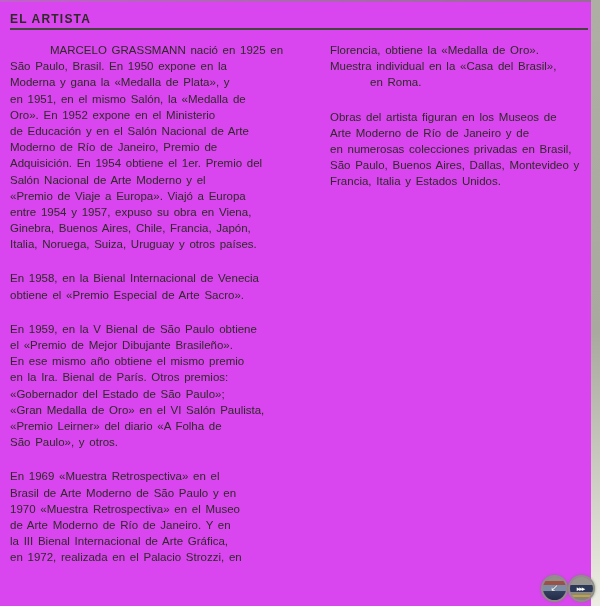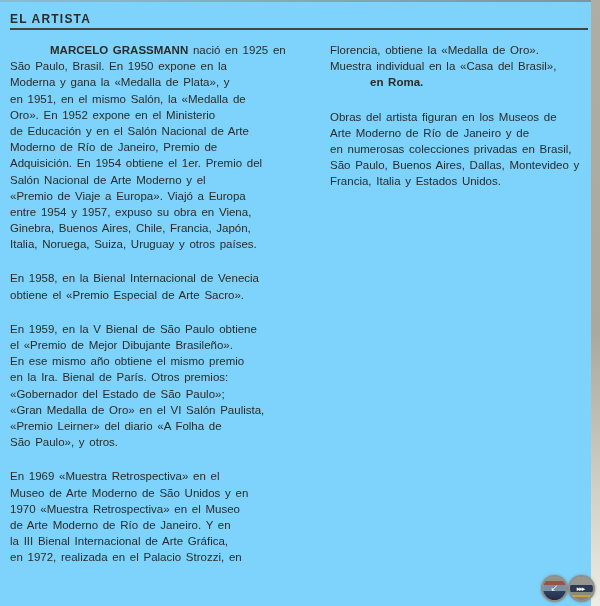--- a/index.html
+++ b/index.html
@@ -1,19 +1,19 @@
 <!DOCTYPE html>
 <html><head>
 <meta charset="utf-8">
 <style>
   html,body{margin:0;padding:0;}
   #page{
     position:relative;
     width:600px;height:606px;
-    background:#7dd3fc;
+    background:#d946ef;
     overflow:hidden;
     font-family:"Liberation Sans", sans-serif;
     color:#2d2b26;
   }
   
   #edge-top{
     position:absolute;top:0;left:0;width:600px;height:2px;
     background:linear-gradient(90deg, rgba(150,148,138,.35), rgba(125,123,114,.7));
   }
   #edge-right{
@@ -33,21 +33,21 @@
   
   .col{
     position:absolute;top:42px;
     font-size:11.5px;line-height:16.2px;
     letter-spacing:0px;word-spacing:1.5px;
   }
   #col-left{left:10px;width:300px;}
   #col-right{left:330px;width:272px;}
   .para + .para{margin-top:18px;}
   .line{white-space:nowrap;height:16.2px;}
-  .line span.b{font-weight:bold;padding-left:40px;}
+  .line span.b{font-weight:normal;padding-left:40px;}
   
   .nav-btn{
     position:absolute;width:23px;height:23px;border-radius:50%;
     border:none;padding:0;margin:0;cursor:pointer;
     display:flex;align-items:center;justify-content:center;
     box-shadow:0 0 0 2px #8f8f87, 0 0 2px 3px rgba(120,120,112,.35);
     overflow:hidden;
   }
   #back-btn{
     left:543px;top:577px;
@@ -111,21 +111,21 @@
         <div class="line"><span>el «Premio de Mejor Dibujante Brasileño».</span></div>
         <div class="line"><span>En ese mismo año obtiene el mismo premio</span></div>
         <div class="line"><span>en la Ira. Bienal de París. Otros premios:</span></div>
         <div class="line"><span>«Gobernador del Estado de São Paulo»;</span></div>
         <div class="line"><span>«Gran Medalla de Oro» en el VI Salón Paulista,</span></div>
         <div class="line"><span>«Premio Leirner» del diario «A Folha de</span></div>
         <div class="line"><span>São Paulo», y otros.</span></div>
       </div>
       <div class="para">
         <div class="line"><span>En 1969 «Muestra Retrospectiva» en el</span></div>
-        <div class="line"><span>Museo de Arte Moderno de São Unidos y en</span></div>
+        <div class="line"><span>Brasil de Arte Moderno de São Paulo y en</span></div>
         <div class="line"><span>1970 «Muestra Retrospectiva» en el Museo</span></div>
         <div class="line"><span>de Arte Moderno de Río de Janeiro. Y en</span></div>
         <div class="line"><span>la III Bienal Internacional de Arte Gráfica,</span></div>
         <div class="line"><span>en 1972, realizada en el Palacio Strozzi, en</span></div>
       </div>
     </div>
   <div id="col-right" class="col">
       <div class="para">
         <div class="line"><span>Florencia, obtiene la «Medalla de Oro».</span></div>
         <div class="line"><span>Muestra individual en la «Casa del Brasil»,</span></div>

